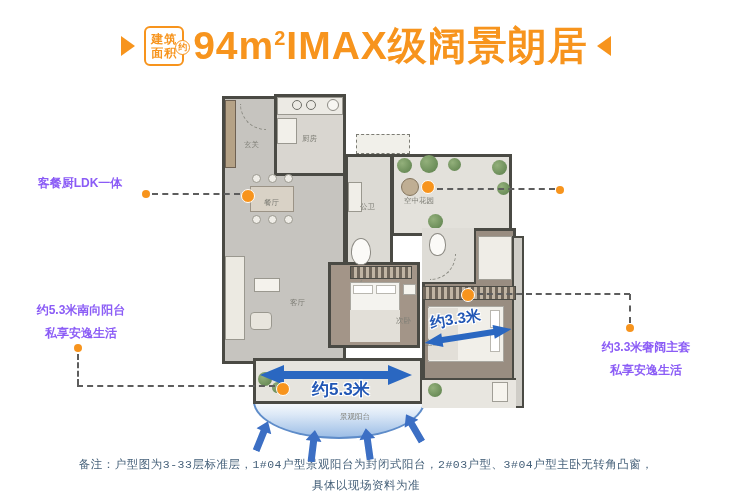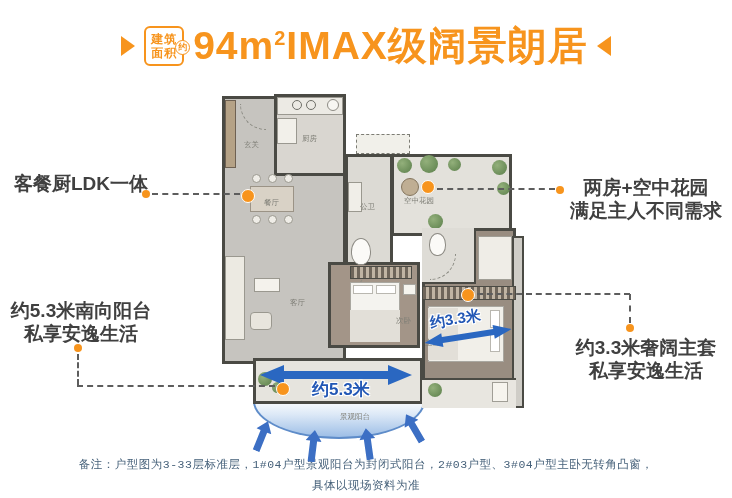--- a/index.html
+++ b/index.html
@@ -16,21 +16,21 @@
   .badge { position:relative; border:2.5px solid #F7941D; border-radius:6px; color:#F7941D;
            font-weight:bold; font-size:12px; line-height:14px; text-align:center;
            padding:4px 5px; letter-spacing:1px; }
   .badge-circle { position:absolute; right:-8px; top:12px; width:15px; height:15px; border:1.5px solid #F7941D;
                   border-radius:50%; background:#fff; color:#F7941D; font-size:9px; line-height:13px;
                   font-weight:bold; text-align:center; letter-spacing:0; }
   .title-main { color:#F7941D; font-weight:bold; font-size:39px; letter-spacing:1px; white-space:nowrap; }
   .title-main .sup { font-size:20px; vertical-align:14px; }
 
   
-  .callout { position:absolute; color:#404040; font-weight:bold; font-size:19px; line-height:23px;
+  .callout { position:absolute; color:#8b5cf6; font-weight:bold; font-size:12px; line-height:23px;
              text-align:center; white-space:nowrap; }
 
   .dot-lg { position:absolute; width:14px; height:14px; border-radius:50%; background:#F7941D;
             border:1.5px solid #fff; z-index:6; }
   .dot-sm { position:absolute; width:8px; height:8px; border-radius:50%; background:#F7941D; z-index:6; }
   .dash-h { position:absolute; border-top:2px dashed #5d5d5d; z-index:5; }
   .dash-v { position:absolute; border-left:2px dashed #5d5d5d; z-index:5; }
 
   
   #plan { position:absolute; left:216px; top:86px; width:310px; height:330px; z-index:2; }
@@ -77,24 +77,20 @@
     <span class="tri-left"></span>
   </div>
 
   <div class="callout" style="left:14px; top:172px; width:132px;">
     <div>客餐厨LDK一体</div>
   </div>
   <div class="callout" style="left:6px; top:299px; width:150px;">
     <div>约5.3米南向阳台</div>
     <div>私享安逸生活</div>
   </div>
-  <div class="callout" style="left:566px; top:176px; width:160px;">
-    <div>两房+空中花园</div>
-    <div>满足主人不同需求</div>
-  </div>
   <div class="callout" style="left:568px; top:336px; width:156px;">
     <div>约3.3米奢阔主套</div>
     <div>私享安逸生活</div>
   </div>
 
   <span class="dot-sm" style="left:142px; top:190px;"></span>
   <div class="dash-h" style="left:152px; top:193px; width:88px;"></div>
   <span class="dot-lg" style="left:241px; top:189px;"></span>
 
   <span class="dot-lg" style="left:421px; top:180px;"></span>

